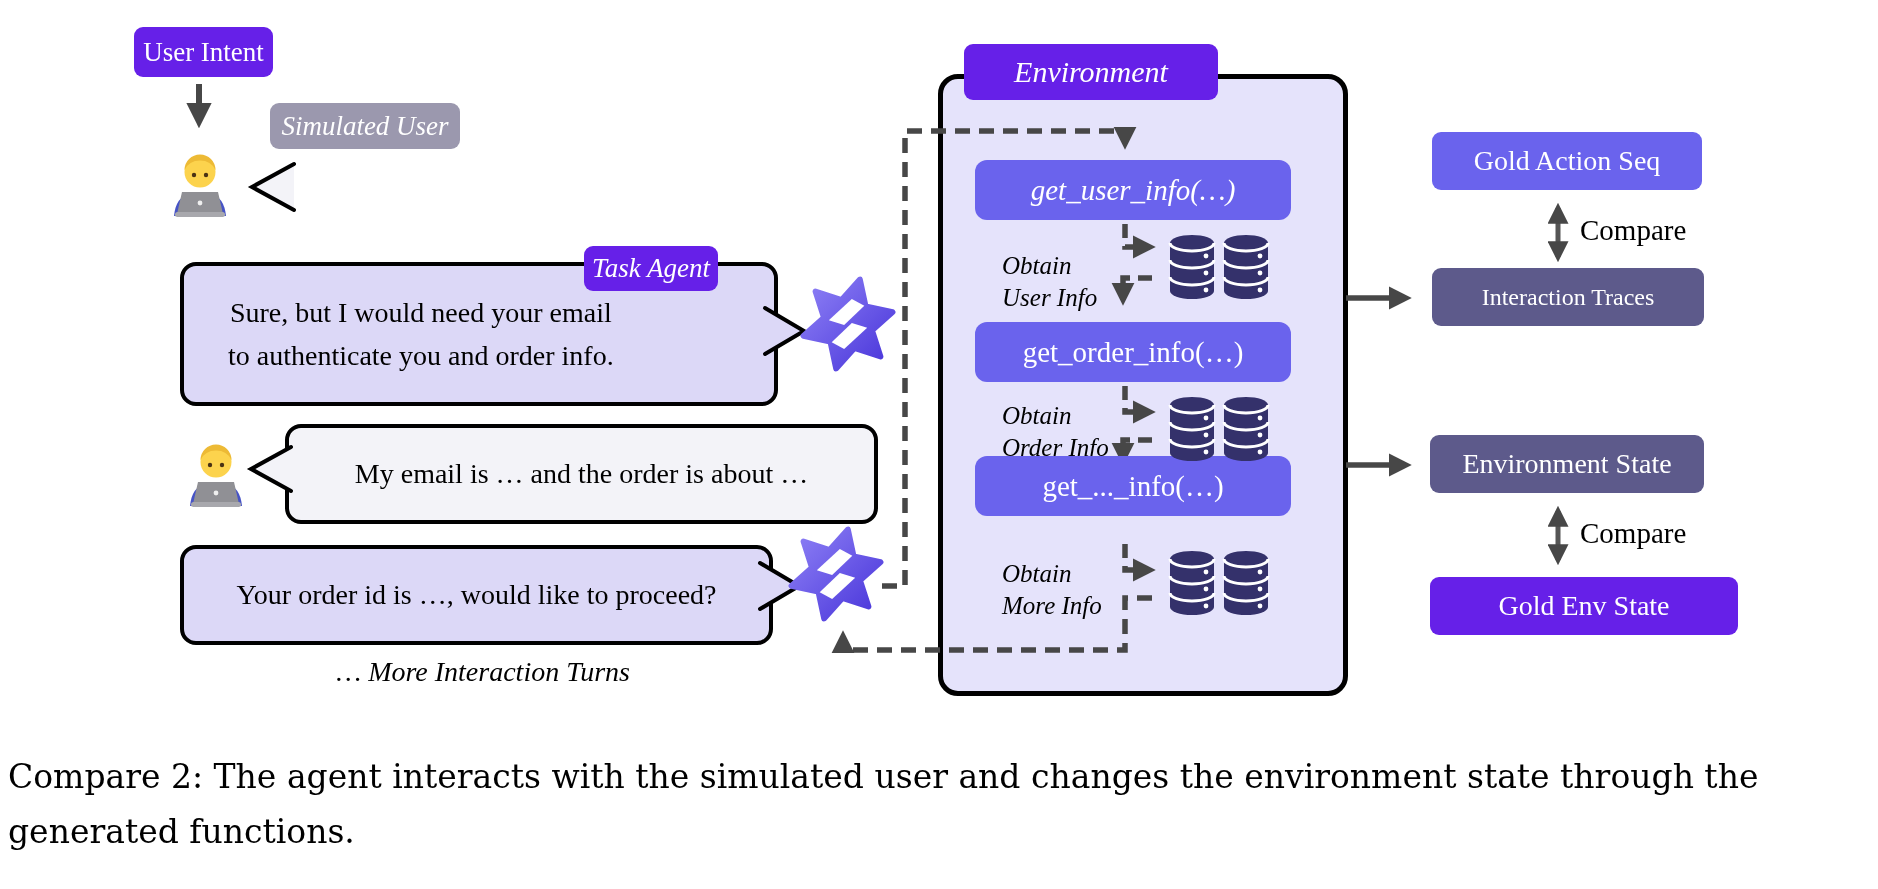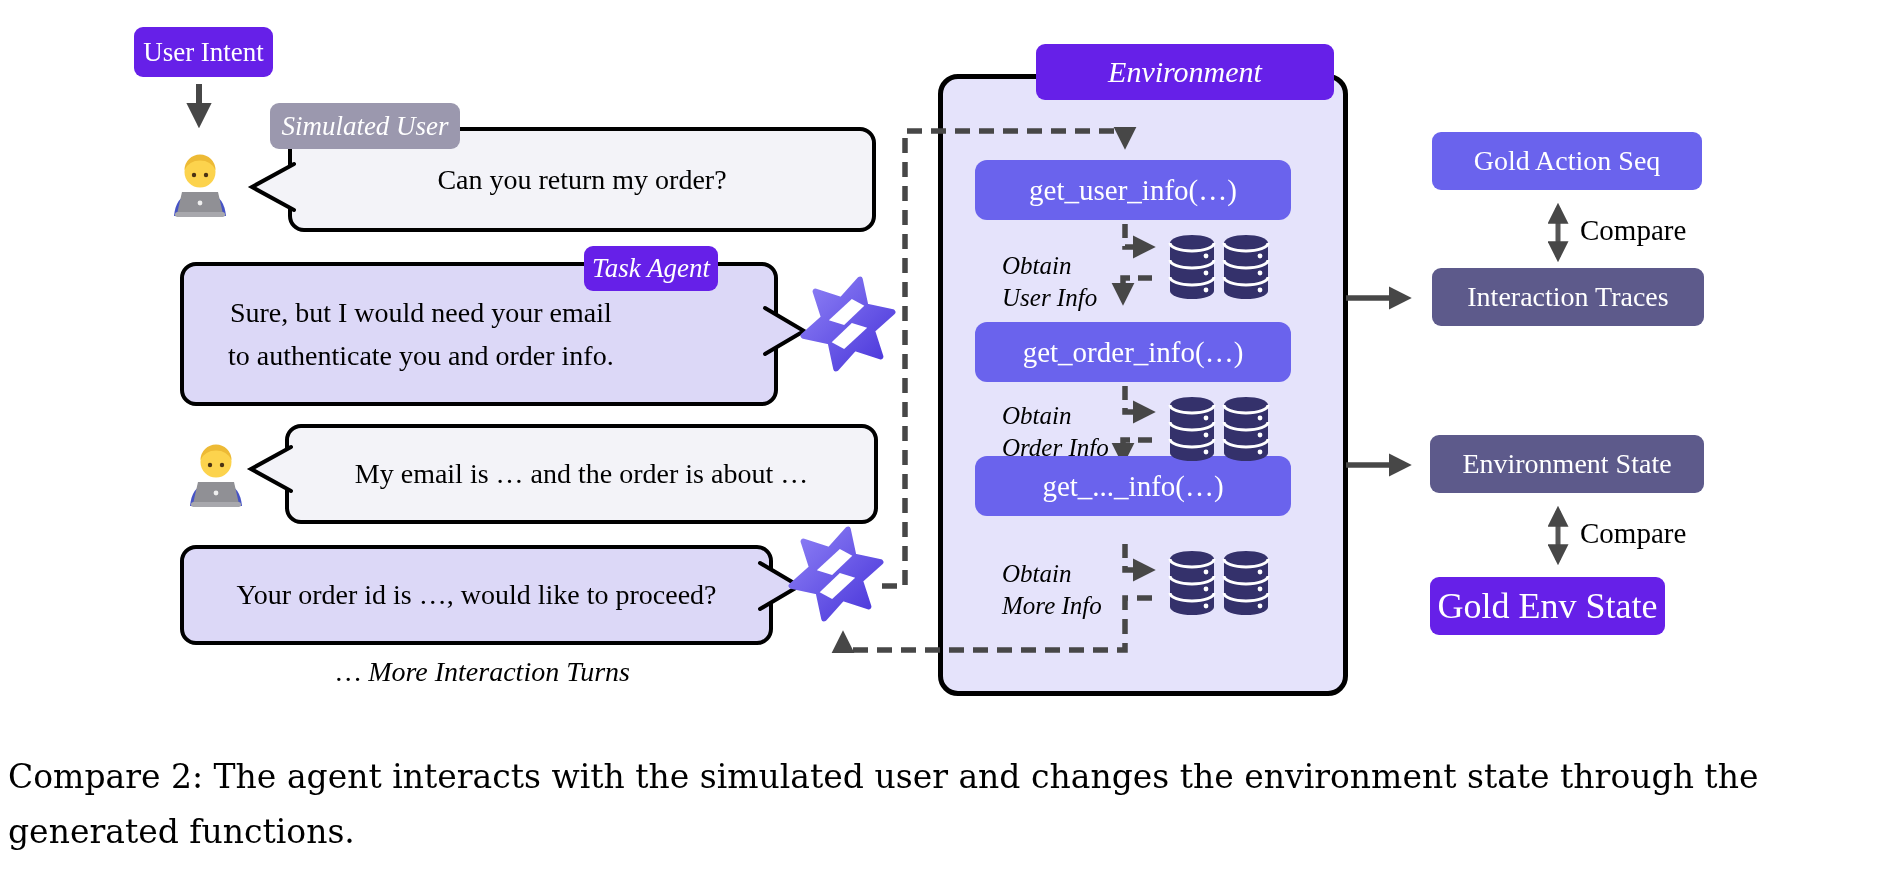--- a/index.html
+++ b/index.html
@@ -40,23 +40,20 @@
   .db-cluster{display:flex;gap:6px;}
   svg{display:block;}
 </style>
 </head>
 <body>
 
 <div class="page">
 
   <div class="abs layer-bg env-panel" style="left:938px;top:74px;width:400px;height:612px;"></div>
 
-  <div class="abs layer-bg bubble user" style="left:288px;top:127px;width:580px;height:97px;">
-    <span class="txt">Can you return my order?</span>
-  </div>
 
   <div class="abs layer-bg bubble agent left-text" style="left:180px;top:262px;width:590px;height:136px;">
     <span class="txt">Sure, but I would need your email
 to authenticate you and order info.</span>
   </div>
 
   <div class="abs layer-bg bubble user" style="left:285px;top:424px;width:585px;height:92px;">
     <span class="txt">My email is … and the order is about …</span>
   </div>
 
@@ -153,25 +150,25 @@
           <stop offset="1" stop-color="#4733D9"></stop>
       </linearGradient>
     </defs>
     <polygon points="96.4,37.6 68.4,31.6 62.4,3.6 43.3,24.9 16.1,16.1 24.9,43.3 3.6,62.4 31.6,68.4 37.6,96.4 56.7,75.1 83.9,83.9 75.1,56.7" fill="url(#qg2)" stroke="url(#qg2)" stroke-width="6" stroke-linejoin="round"></polygon>
     <path d="M30 46 L54 24 L67 31 L46 51 Z" fill="#fff"></path>
     <path d="M70 54 L46 76 L33 69 L54 49 Z" fill="#fff"></path>
   </svg>
 
   <div class="abs layer-fg more-turns" style="left:250px;top:656px;width:380px;">… More Interaction Turns</div>
 
-  <div class="abs layer-fg tag purple italic" style="left:1036px;top:44px;width:298px;height:56px;font-size:30px;">
+  <div class="abs layer-fg tag purple italic" style="left:964px;top:44px;width:254px;height:56px;font-size:30px;">
     <span>Environment</span>
   </div>
 
-  <div class="abs layer-fg fn-btn" style="left:975px;top:160px;width:316px;height:60px;">get_user_info(…)</div>
+  <div class="abs layer-fg fn-btn" style="left:975px;top:160px;width:316px;height:60px;font-style:italic;">get_user_info(…)</div>
   <div class="abs layer-fg note" style="left:1002px;top:250px;width:150px;">Obtain
 User Info</div>
 
   <div class="abs layer-fg fn-btn" style="left:975px;top:322px;width:316px;height:60px;">get_order_info(…)</div>
   <div class="abs layer-fg note" style="left:1002px;top:400px;width:150px;">Obtain
 Order Info</div>
 
   <div class="abs layer-fg fn-btn" style="left:975px;top:456px;width:316px;height:60px;">get_..._info(…)</div>
   <div class="abs layer-fg note" style="left:1002px;top:558px;width:150px;">Obtain
 More Info</div>
@@ -238,22 +235,22 @@
         <path d="M2 26 a22 8 0 0 0 44 0" stroke="#fff" stroke-width="3" fill="none"></path>
         <path d="M2 43 a22 8 0 0 0 44 0" stroke="#fff" stroke-width="3" fill="none"></path>
         <circle cx="38" cy="22" r="2.4" fill="#fff"></circle>
         <circle cx="38" cy="39" r="2.4" fill="#fff"></circle>
         <circle cx="38" cy="56" r="2.4" fill="#fff"></circle>
       </svg>
   </div>
 
   <div class="abs layer-fg tag indigo" style="left:1432px;top:132px;width:270px;height:58px;font-size:28px;">Gold Action Seq</div>
   <div class="abs layer-fg compare-label" style="left:1580px;top:214px;">Compare</div>
-  <div class="abs layer-fg tag slate" style="left:1432px;top:268px;width:272px;height:58px;font-size:28px;">Interaction Traces</div>
+  <div class="abs layer-fg tag slate" style="left:1432px;top:268px;width:272px;height:58px;font-size:24px;">Interaction Traces</div>
 
   <div class="abs layer-fg tag slate" style="left:1430px;top:435px;width:274px;height:58px;font-size:28px;">Environment State</div>
   <div class="abs layer-fg compare-label" style="left:1580px;top:517px;">Compare</div>
-  <div class="abs layer-fg tag purple" style="left:1430px;top:577px;width:235px;height:58px;font-size:36px;text-align:right;">Gold Env State</div>
+  <div class="abs layer-fg tag purple" style="left:1430px;top:577px;width:308px;height:58px;font-size:28px;text-align:right;">Gold Env State</div>
 
   <div class="abs layer-fg caption" style="left:8px;top:750px;width:1860px;">Compare 2: The agent interacts with the simulated user and changes the environment state through the
 generated functions.</div>
 
 </div>
 
 </body></html>

